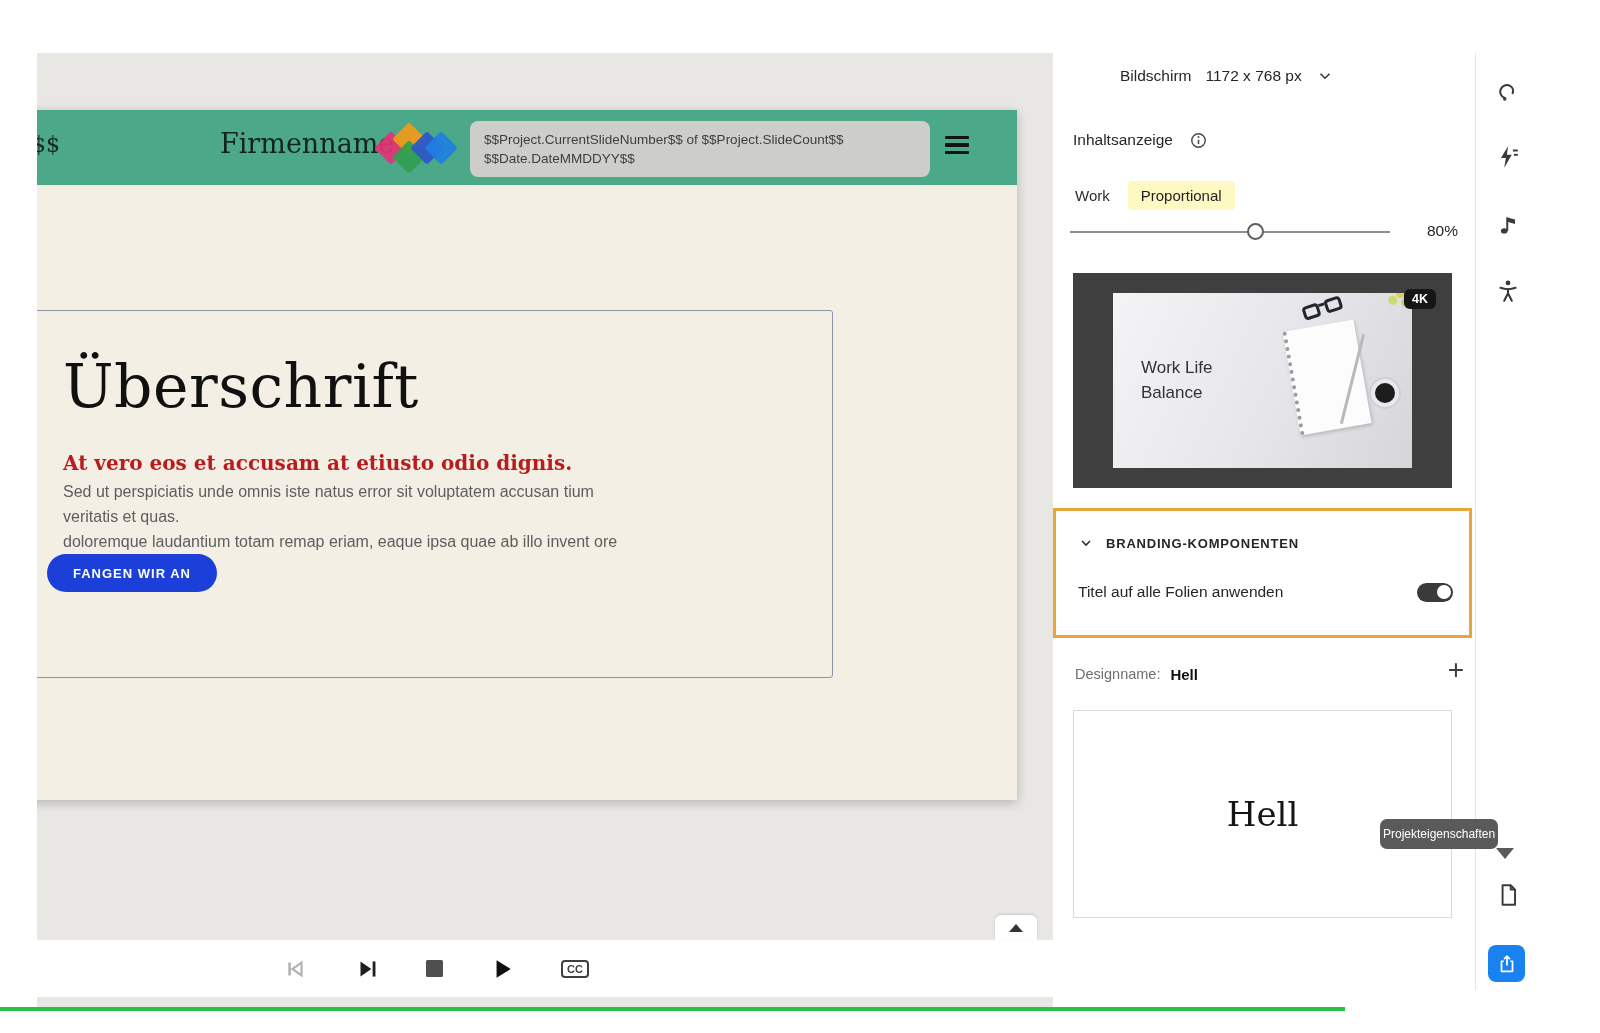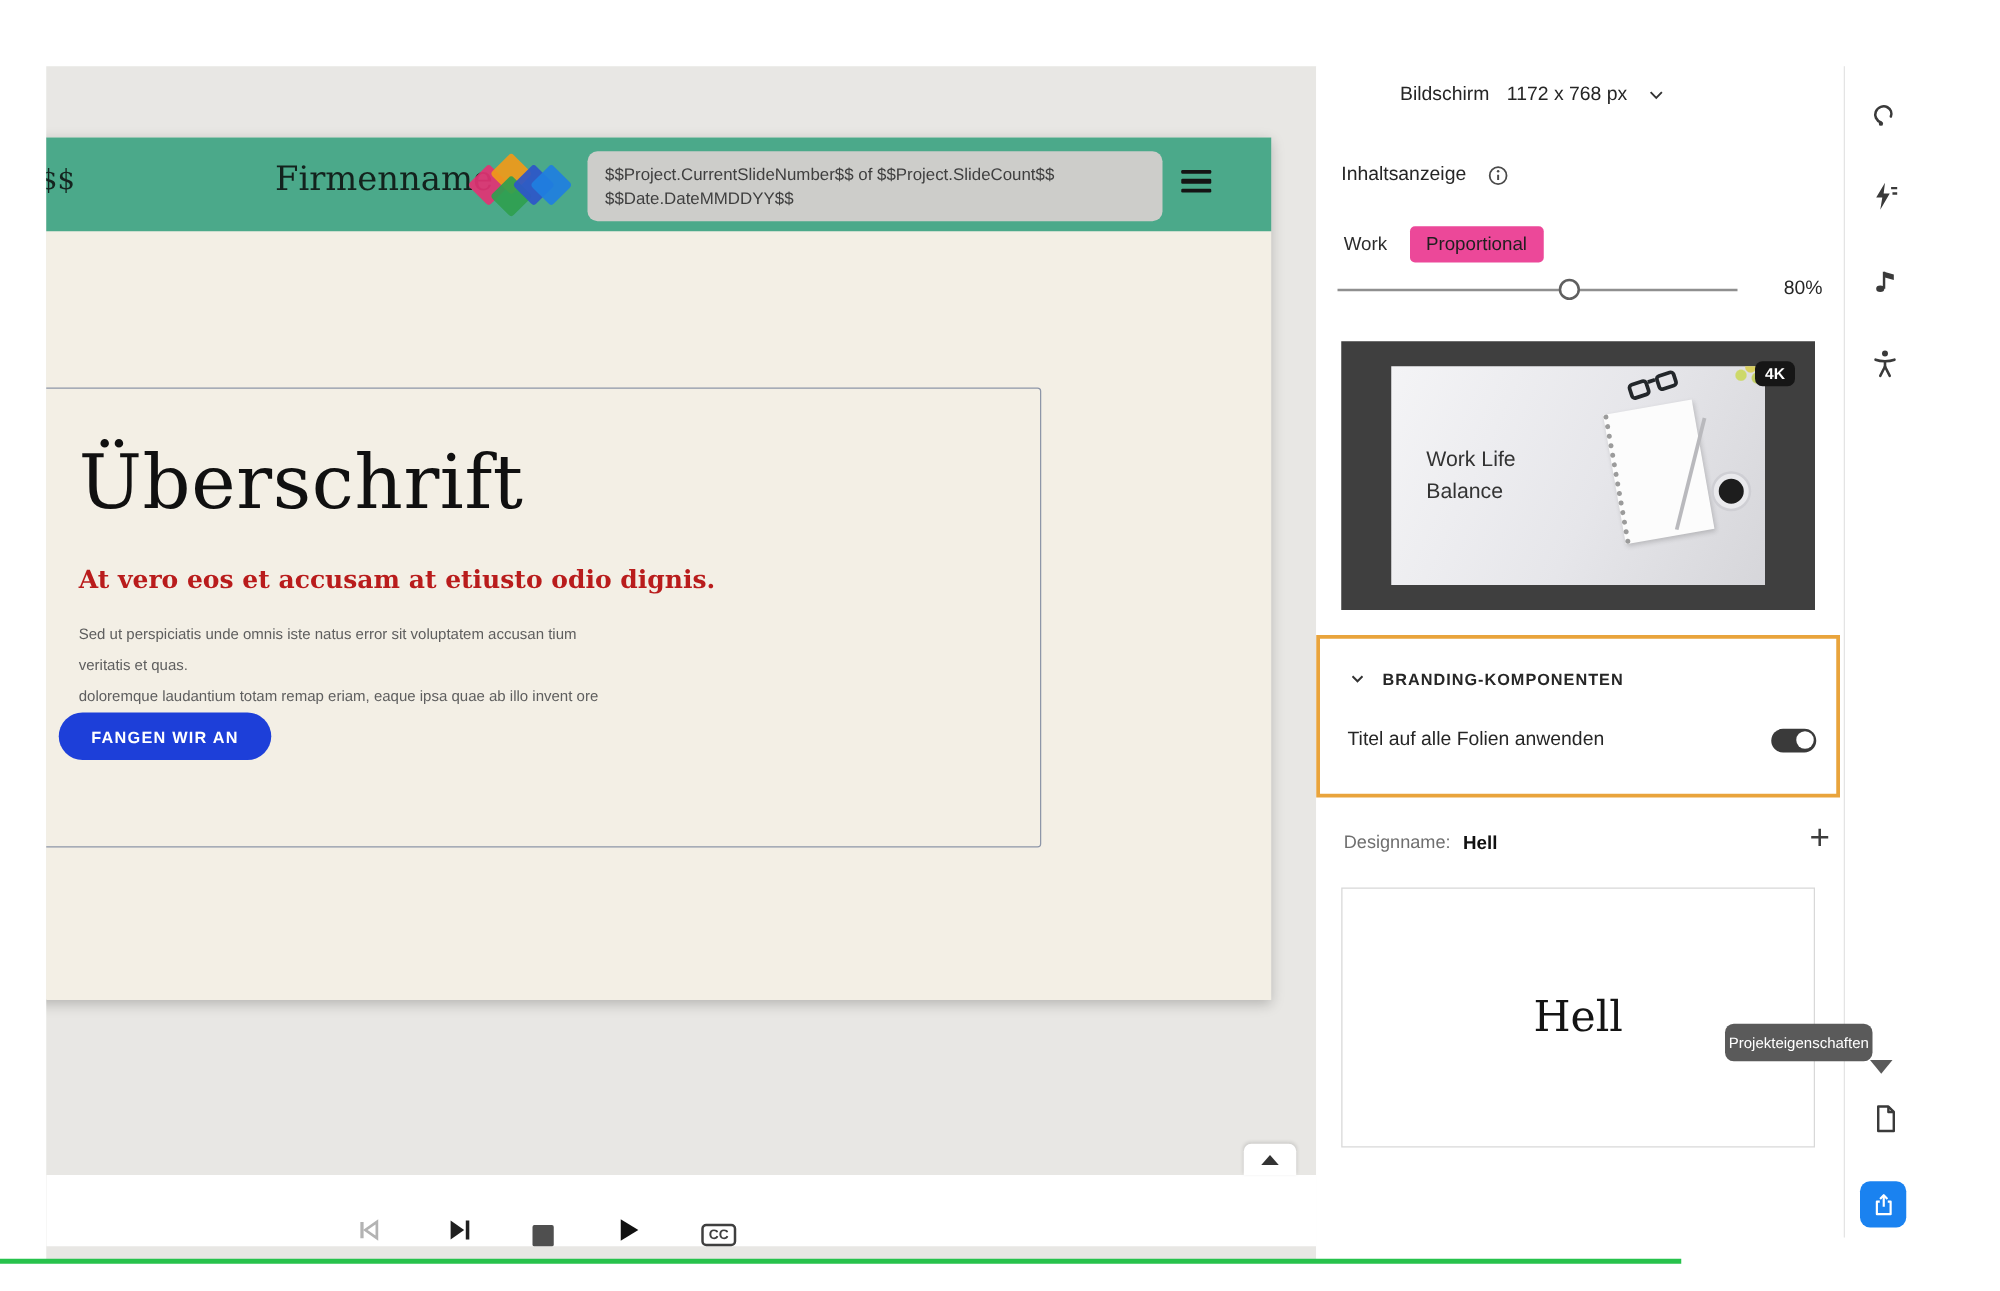--- a/index.html
+++ b/index.html
@@ -31,50 +31,50 @@
     line-height:19px; padding:9px 14px; }
   .hamburger { position:absolute; left:1008px; top:26px; width:24px; height:22px; cursor:pointer;}
   .hamburger i { display:block; width:24px; height:3.2px; background:#141414; margin-bottom:4.2px; border-radius:1px;}
 
   .content-box { position:absolute; left:70px; top:200px; width:826px; height:368px;
     border:1px solid #8d96a8; border-radius:3px; padding:40px 40px 0 55px; }
   .slide-heading { font-family:"DejaVu Serif", serif; font-weight:500; font-size:60px;
     letter-spacing:.5px; color:#101010; }
   .slide-sub { margin-top:30px; font-family:"DejaVu Serif", serif; font-weight:bold;
     font-size:20px; color:#b91c1c; }
-  .slide-body-text { margin-top:20px; font-size:12px; line-height:25px; color:#5e5e5e; }
+  .slide-body-text { margin-top:4px; font-size:16px; line-height:25px; color:#5e5e5e; }
   .cta { display:inline-block; margin-left:-16px; background:#1d3fd9; color:#fff;
     border:none; border-radius:22px; height:38px; padding:0 26px; font-size:13px; font-weight:bold;
     letter-spacing:1px; font-family:"Liberation Sans",sans-serif; cursor:pointer;}
 
   
   .player-bar { position:absolute; left:0; top:887px; width:100%; height:57px; background:#fff; }
   .player-controls { position:absolute; left:245px; top:0; height:57px; display:flex;
-    align-items:flex-end; gap:46px; }
+    align-items:center; gap:46px; }
   .pc-btn { background:none; border:none; cursor:pointer; display:flex; align-items:center; padding:0;}
   .stop-sq { width:17px; height:17px; background:#4f4f4f; border-radius:1.5px; }
   .cc-badge { border:2px solid #3f3f3f; border-radius:4px; color:#3f3f3f; font-size:11px;
     font-weight:bold; padding:1px 4px; }
 
   .collapse-btn { position:absolute; left:958px; top:862px; width:42px; height:25px; background:#fff;
     border:none; border-radius:6px 6px 0 0; cursor:pointer; display:flex; align-items:center;
     justify-content:center; box-shadow:0 -1px 3px rgba(0,0,0,.12); }
   .tri-up { width:0; height:0; border-left:7px solid transparent; border-right:7px solid transparent;
     border-bottom:8px solid #333; }
 
   
   .panel { position:absolute; left:1053px; top:53px; width:422px; height:957px; background:#fff; }
   .row { position:absolute; display:flex; align-items:center; }
   .lbl { font-size:15.5px; color:#262626; }
   .screen-row { left:20px; top:8px; height:30px; gap:14px; cursor:pointer;margin-left:47px;}
   .screen-value { font-size:15.5px; color:#262626; }
   .info-row { left:20px; top:73px; height:28px; gap:16px; }
   .fit-row { left:20px; top:126px; height:32px; gap:16px; }
   .fit-plain { font-size:15px; color:#2c2c2c; cursor:pointer; padding:6px 2px;}
-  .fit-chip { font-size:15px; color:#1f1f1f; background:#ec4899; border-radius:4px;
+  .fit-chip { font-size:15px; color:#1f1f1f; background:#fef9c3; border-radius:4px;
     padding:6px 13px; cursor:pointer; }
   .slider-row { left:17px; top:166px; width:388px; height:26px; }
   .slider-track { position:absolute; left:0; top:12px; width:320px; height:2px; background:#8f8f8f; cursor:pointer;}
   .slider-thumb { position:absolute; left:177px; top:4px; width:17px; height:17px; border-radius:50%;
     background:#fff; border:2px solid #5f5f5f; cursor:grab; }
   .zoom-val { position:absolute; right:0; top:3px; font-size:15.5px; color:#262626; }
 
   .video-thumb { position:absolute; left:20px; top:220px; width:379px; height:215px;
     background:#3f3f3f; cursor:pointer; }
   .video-img { position:absolute; left:40px; top:20px; right:40px; bottom:20px;

